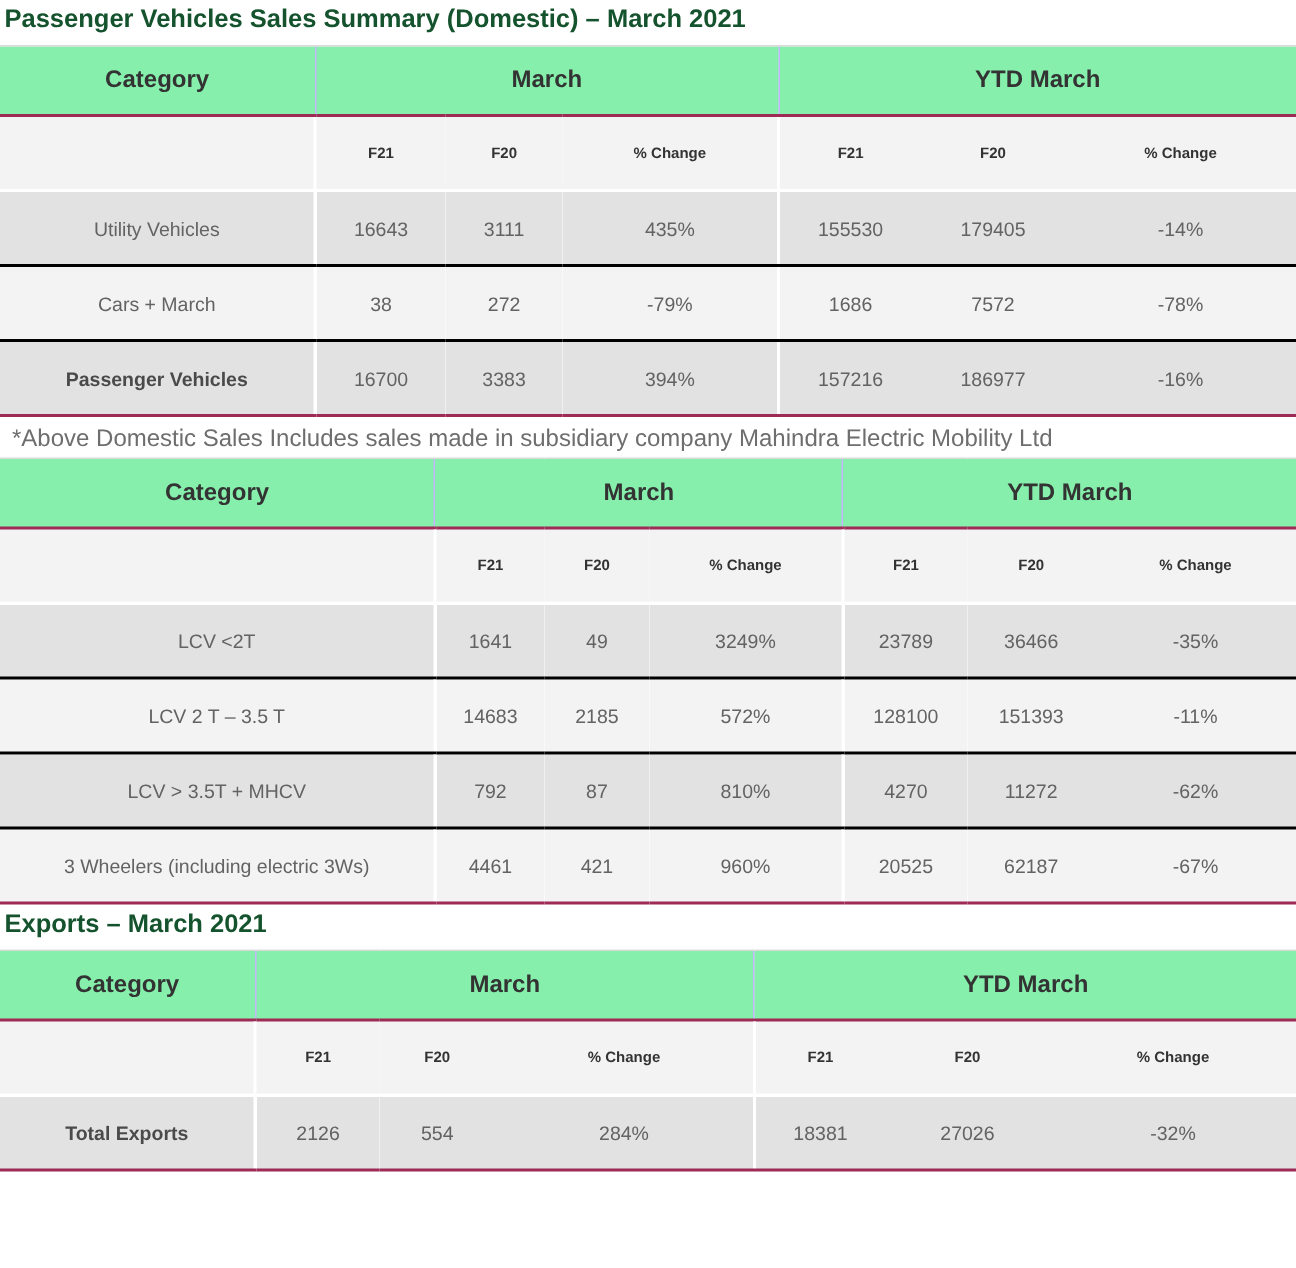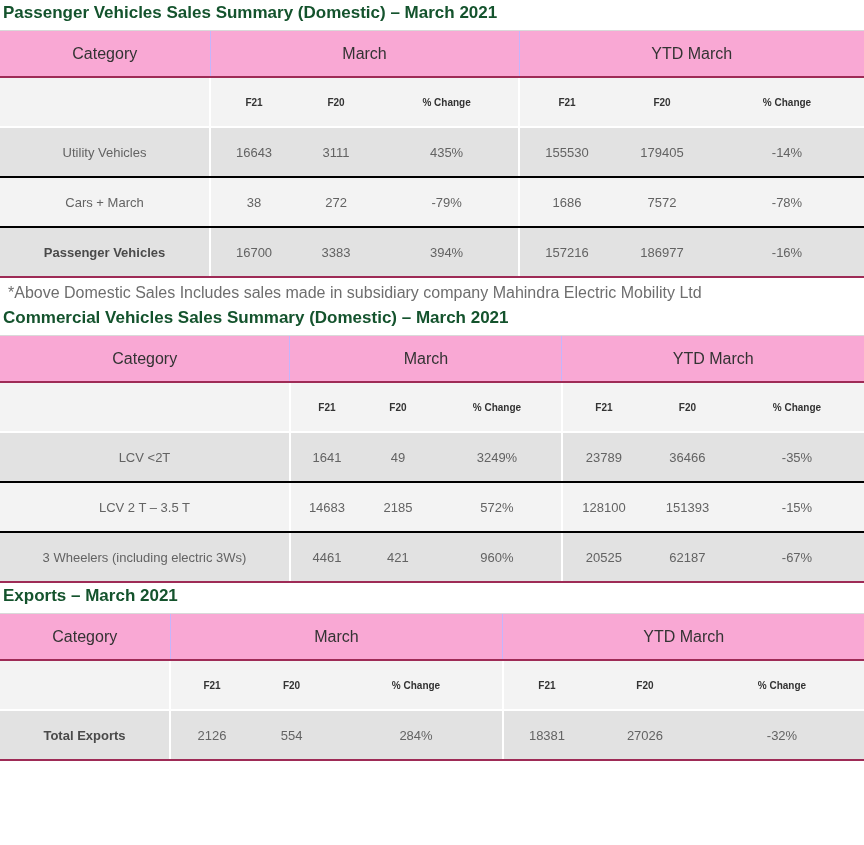--- a/index.html
+++ b/index.html
@@ -14,25 +14,25 @@
     padding:3px 0 7px 3px;line-height:20px;
   }
   .footnote{
     font-size:16px;color:#6e6e6e;padding:5px 0 2px 8px;line-height:20px;
   }
   table.tbl{
     width:864px;border-collapse:collapse;table-layout:fixed;
   }
   
   tr.group-row th{
-    background:#f9a8d4;
+    background:#86efac;
     border-top:1px solid #d9d9d9;
     border-bottom:2px solid #9e2b56;
     height:45px;
-    font-size:16px;font-weight:400;color:#333333;
+    font-size:16px;font-weight:700;color:#333333;
     text-align:center;vertical-align:middle;padding:0;
   }
   tr.group-row th + th{border-left:1px solid #c4b5fd;}
   
   tr.sub-row th{
     background:#f3f3f3;height:48px;
     border-bottom:2px solid #ffffff;
     font-size:10px;font-weight:700;color:#333333;
     text-align:center;vertical-align:middle;padding:0;
   }
@@ -108,21 +108,20 @@
             <td>394%</td>
             <td class="gb">157216</td>
             <td>186977</td>
             <td>-16%</td>
           </tr>
         </tbody>
       </table>
       <div class="footnote">*Above Domestic Sales Includes sales made in subsidiary company Mahindra Electric Mobility Ltd</div>
     </section>
     <section class="section">
-      <div class="section-title">Commercial Vehicles Sales Summary (Domestic) – March 2021</div>
       <table class="tbl">
         <colgroup>
           <col style="width: 33.56%;">
           <col style="width: 8.45%;">
           <col style="width: 8.1%;">
           <col style="width: 14.93%;">
           <col style="width: 9.61%;">
           <col style="width: 9.84%;">
           <col style="width: 15.51%;">
         </colgroup>
@@ -152,21 +151,30 @@
             <td>36466</td>
             <td>-35%</td>
           </tr>
           <tr>
             <td class="cat">LCV 2 T – 3.5 T</td>
             <td class="gb">14683</td>
             <td>2185</td>
             <td>572%</td>
             <td class="gb">128100</td>
             <td>151393</td>
-            <td>-15%</td>
+            <td>-11%</td>
+          </tr>
+          <tr>
+            <td class="cat">LCV &gt; 3.5T + MHCV</td>
+            <td class="gb">792</td>
+            <td>87</td>
+            <td>810%</td>
+            <td class="gb">4270</td>
+            <td>11272</td>
+            <td>-62%</td>
           </tr>
           <tr>
             <td class="cat">3 Wheelers (including electric 3Ws)</td>
             <td class="gb">4461</td>
             <td>421</td>
             <td>960%</td>
             <td class="gb">20525</td>
             <td>62187</td>
             <td>-67%</td>
           </tr>

